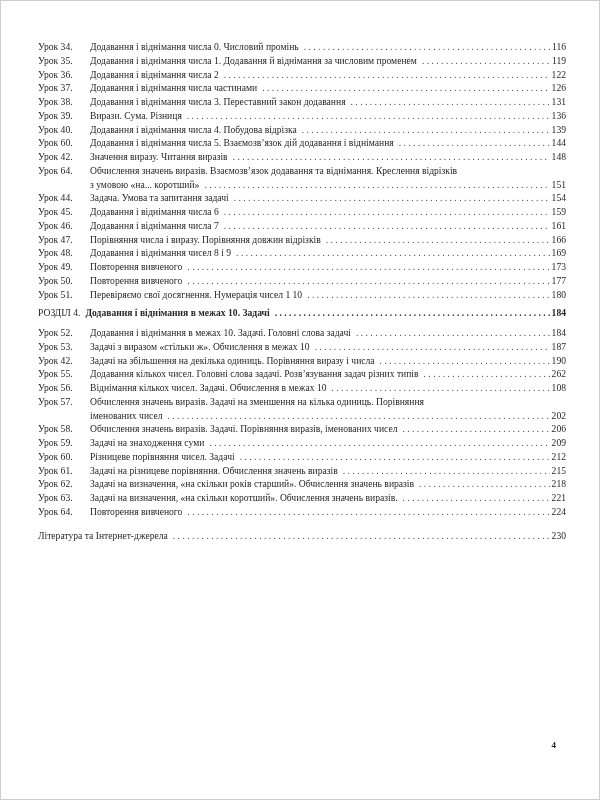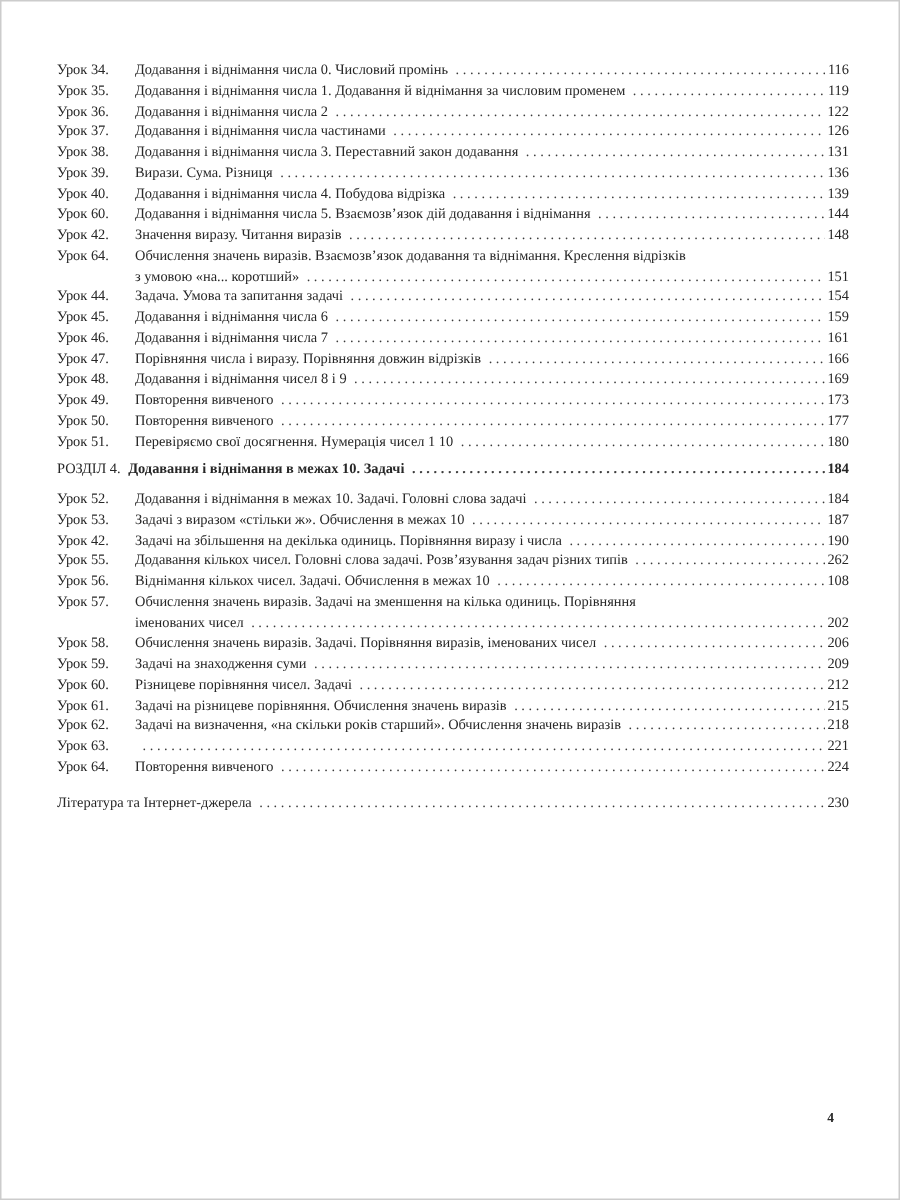--- a/index.html
+++ b/index.html
@@ -250,20 +250,21 @@
       <span class="pg">215</span>
     </div>
     <div class="row lesson">
       <span class="label">Урок 62.</span>
       <span class="title">Задачі на визначення, «на скільки років старший». Обчислення значень виразів</span>
       <span class="dots">. . . . . . . . . . . . . . . . . . . . . . . . . . . . . . . . . . . . . . . . . . . . . . . . . . . . . . . . . . . . . . . . . . . . . . . . . . . . . . . . . . . . . . . . . . . . . . . . . . . . . . . . . . . . . . . . . . . . . . . . . . . . . . . . . . . . . . . . . . . . . . . . . . . . . . . . . . . . . . . . </span>
       <span class="pg">218</span>
     </div>
     <div class="row lesson">
       <span class="label">Урок 63.</span>
+      <span class="title">Задачі на визначення, «на скільки коротший». Обчислення значень виразів.</span>
       <span class="dots">. . . . . . . . . . . . . . . . . . . . . . . . . . . . . . . . . . . . . . . . . . . . . . . . . . . . . . . . . . . . . . . . . . . . . . . . . . . . . . . . . . . . . . . . . . . . . . . . . . . . . . . . . . . . . . . . . . . . . . . . . . . . . . . . . . . . . . . . . . . . . . . . . . . . . . . . . . . . . . . . </span>
       <span class="pg">221</span>
     </div>
     <div class="row lesson">
       <span class="label">Урок 64.</span>
       <span class="title">Повторення вивченого</span>
       <span class="dots">. . . . . . . . . . . . . . . . . . . . . . . . . . . . . . . . . . . . . . . . . . . . . . . . . . . . . . . . . . . . . . . . . . . . . . . . . . . . . . . . . . . . . . . . . . . . . . . . . . . . . . . . . . . . . . . . . . . . . . . . . . . . . . . . . . . . . . . . . . . . . . . . . . . . . . . . . . . . . . . . </span>
       <span class="pg">224</span>
     </div>
     <div class="row appendix">

